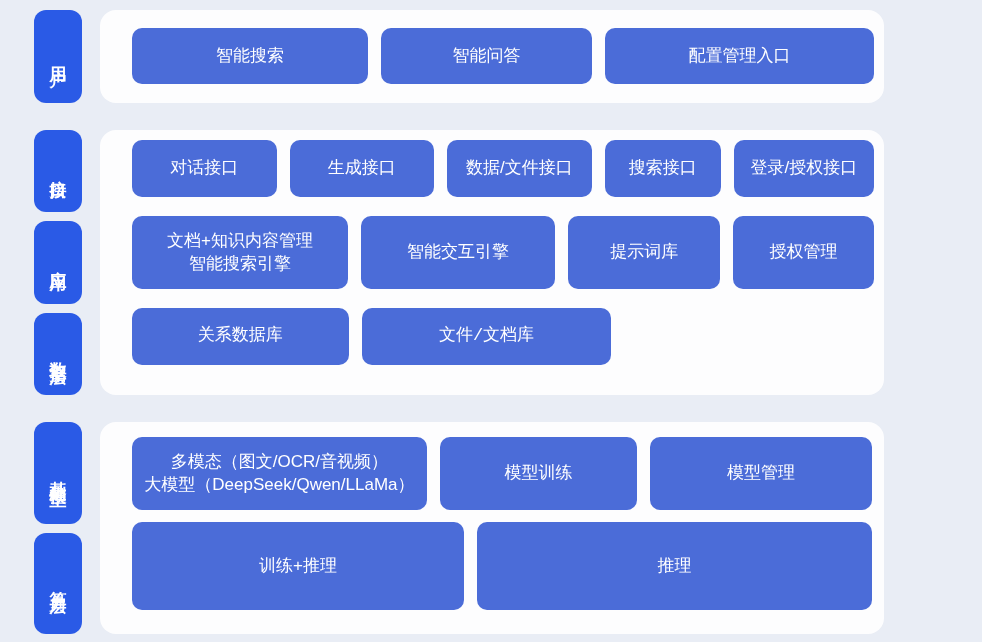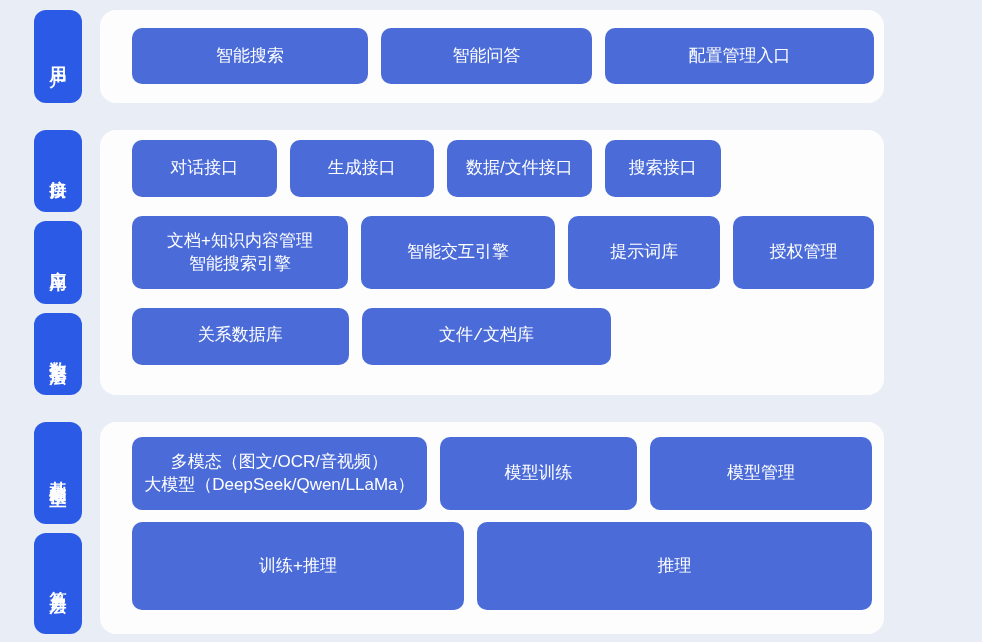--- a/index.html
+++ b/index.html
@@ -125,20 +125,21 @@
       <div class="pill">接口</div>
       <div class="pill">应用</div>
       <div class="pill">数据层</div>
     </div>
     <div class="card card-middle">
       <div class="grid row-i">
         <div class="blk">对话接口</div>
         <div class="blk">生成接口</div>
         <div class="blk">数据/文件接口</div>
         <div class="blk">搜索接口</div>
+        <div class="blk">登录/授权接口</div>
       </div>
       <div class="grid row-a">
         <div class="blk two-line">
           <span>文档+知识内容管理</span>
           <span>智能搜索引擎</span>
         </div>
         <div class="blk">智能交互引擎</div>
         <div class="blk">提示词库</div>
         <div class="blk">授权管理</div>
       </div>

